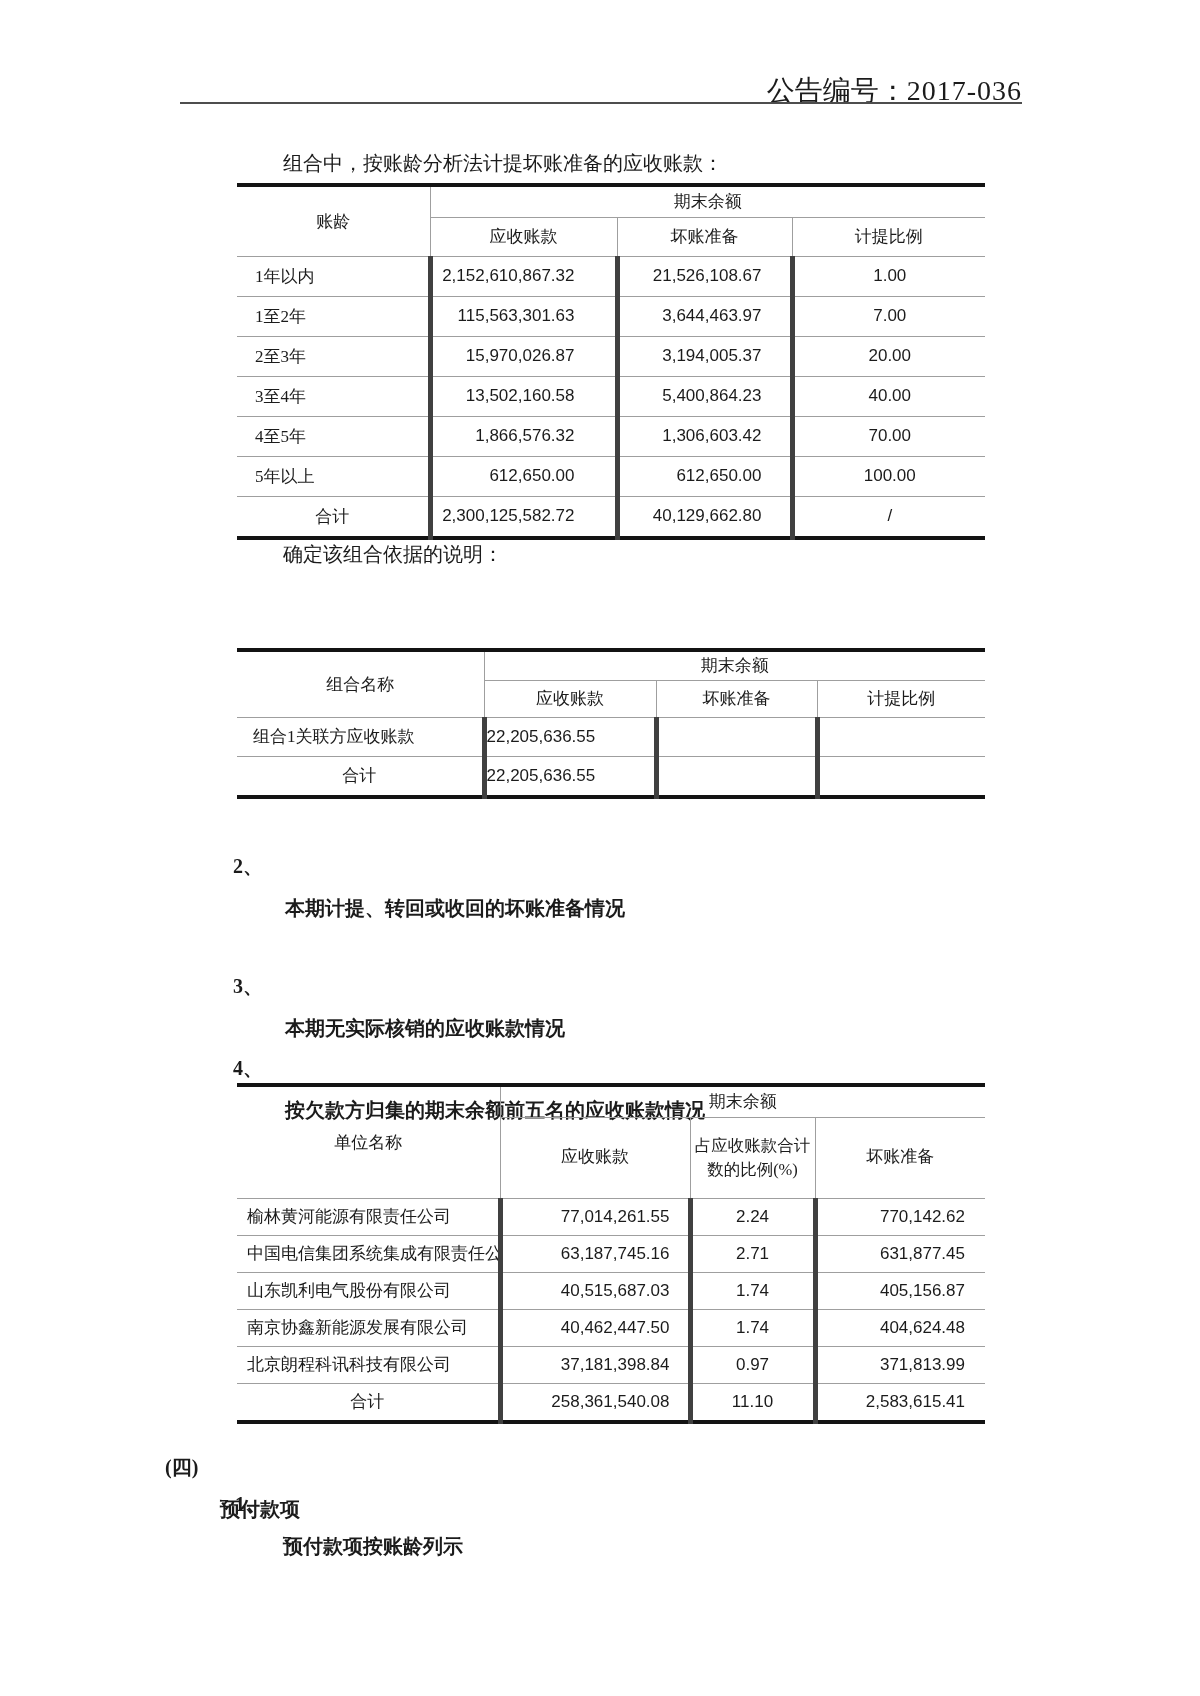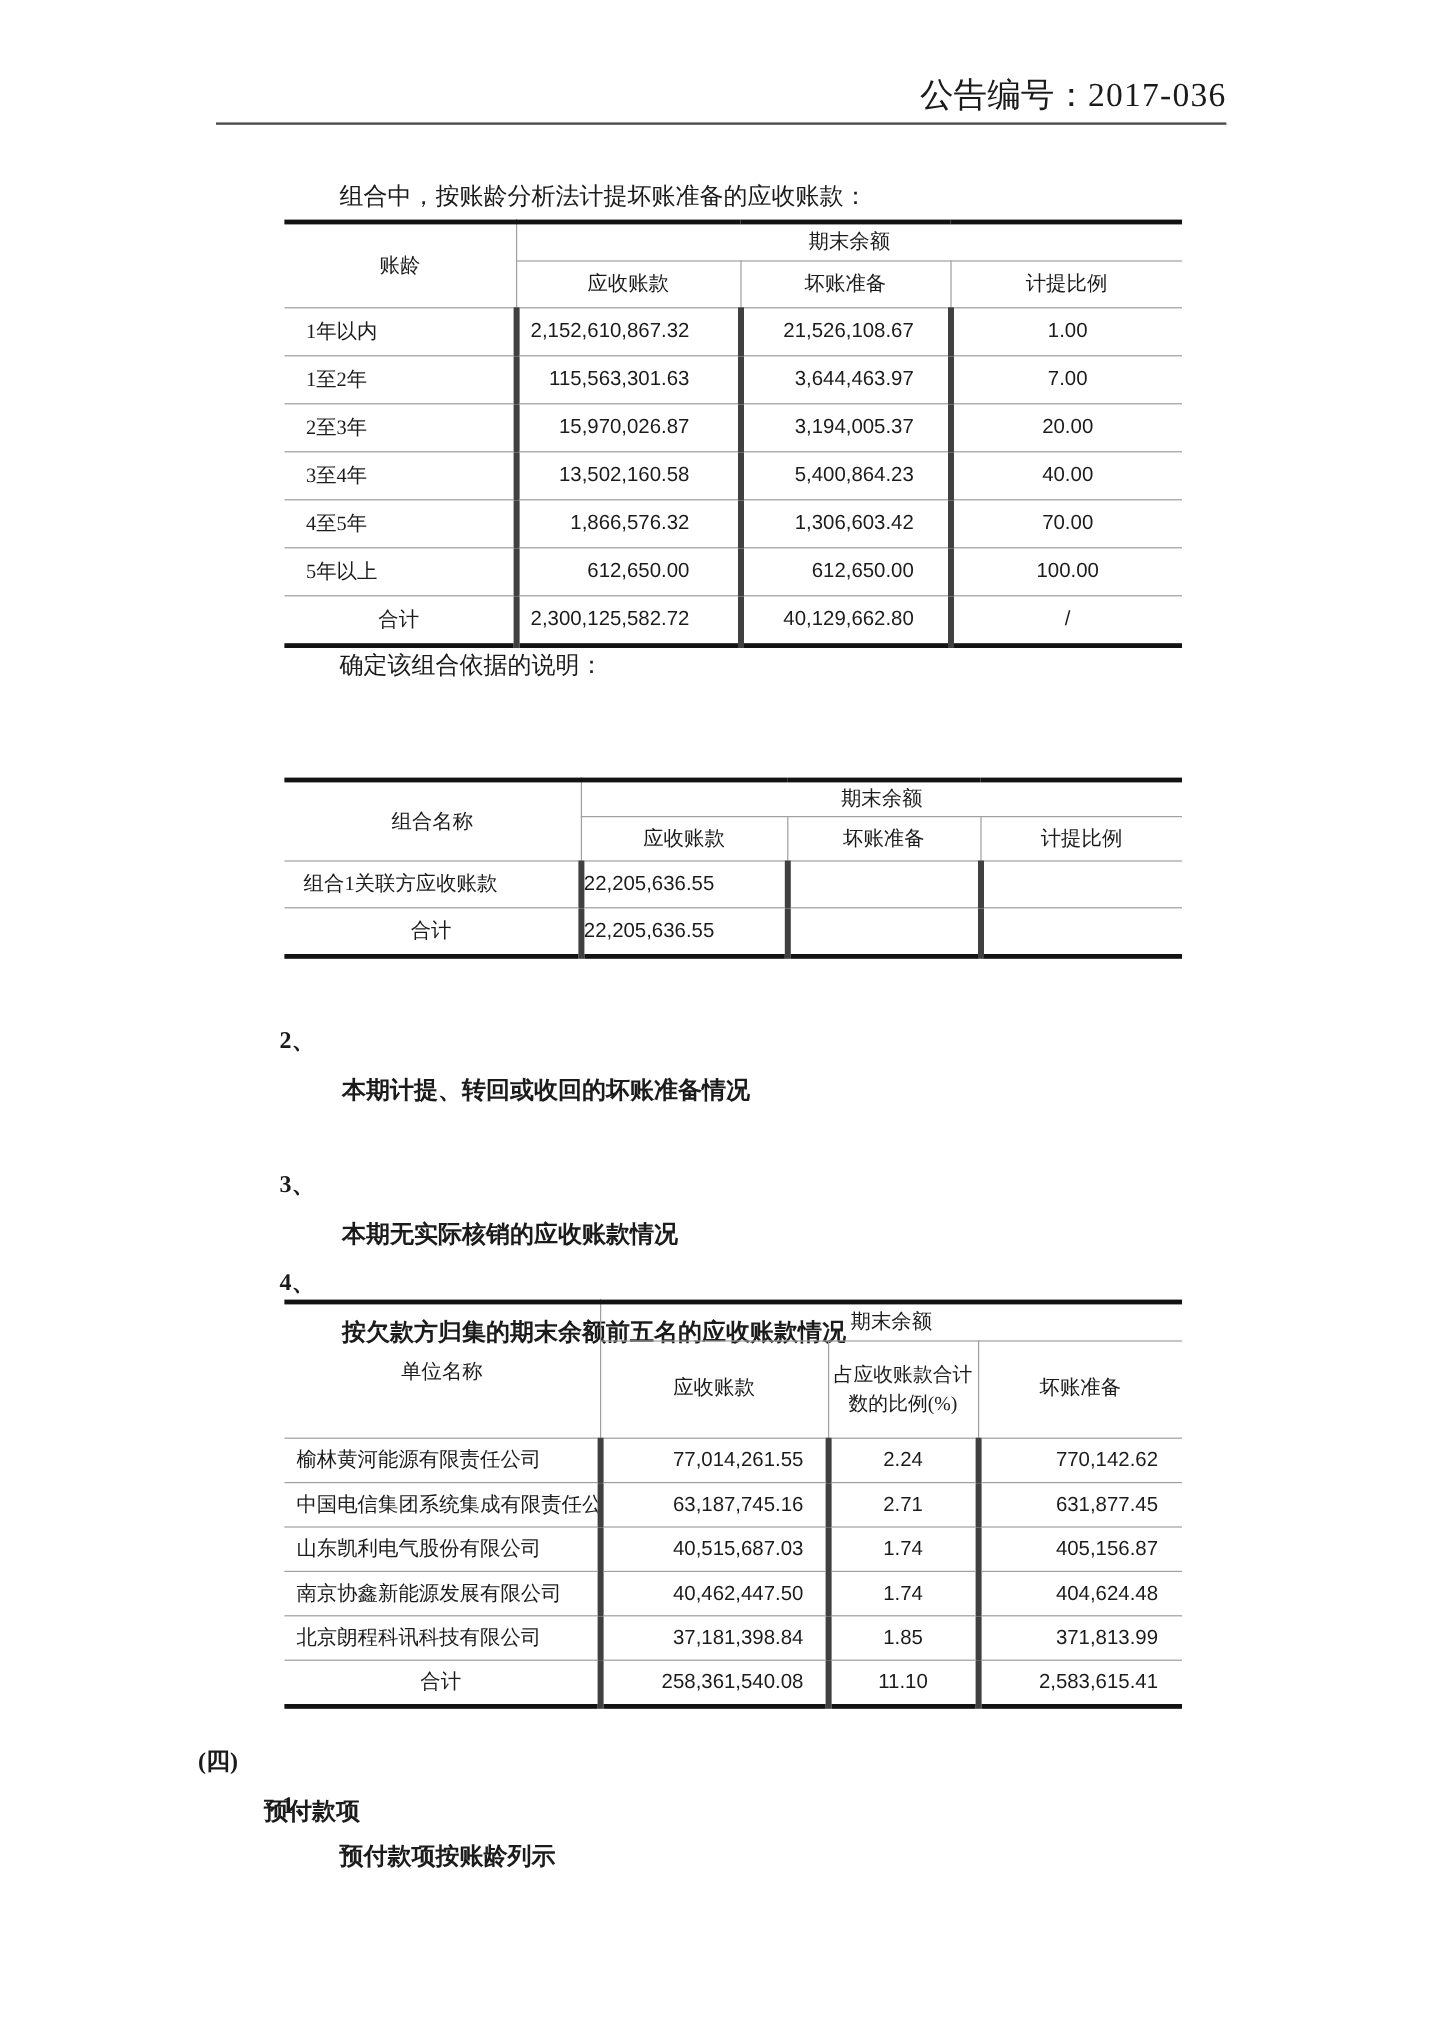--- a/index.html
+++ b/index.html
@@ -5,21 +5,21 @@
   html,body{margin:0;padding:0;background:#e8e8e8;}
   .page{
     position:relative;width:1200px;height:1696px;margin:0 auto;
     background:#ffffff;color:#1b1b1b;
     font-family:"Liberation Serif","DejaVu Serif",serif;
     overflow:hidden;
   }
   .num{font-family:"Liberation Sans","DejaVu Sans",sans-serif;}
 
   
-  .doc-header{position:absolute;top:60px;right:178px;font-size:28px;white-space:nowrap;text-align:right;}
+  .doc-header{position:absolute;top:72px;right:178px;font-size:28px;white-space:nowrap;text-align:right;}
   .doc-header .doc-no{font-family:"Liberation Serif","DejaVu Serif",serif;letter-spacing:1px;}
   .header-rule{position:absolute;top:102px;left:180px;width:842px;height:2px;background:#4d4d4d;}
 
   
   .tbl-title{position:absolute;left:283px;font-size:20px;}
   .plain{position:absolute;left:283px;font-size:20px;}
   .sec{position:absolute;left:0;top:0;width:1200px;font-size:20px;font-weight:bold;}
   .sec .sec-no{position:absolute;left:233px;white-space:nowrap;}
   .sec .sec-title{position:absolute;left:285px;white-space:nowrap;margin-top:42px;}
 
@@ -240,21 +240,21 @@
       </tr>
       <tr>
         <td class="cell-label">南京协鑫新能源发展有限公司</td>
         <td class="cell-num num col-recv">40,462,447.50</td>
         <td class="cell-mid num">1.74</td>
         <td class="cell-num num col-prov">404,624.48</td>
       </tr>
       <tr>
         <td class="cell-label">北京朗程科讯科技有限公司</td>
         <td class="cell-num num col-recv">37,181,398.84</td>
-        <td class="cell-mid num">1.85</td>
+        <td class="cell-mid num">0.97</td>
         <td class="cell-num num col-prov">371,813.99</td>
       </tr>
       <tr>
         <td class="cell-mid">合计</td>
         <td class="cell-num num col-recv">258,361,540.08</td>
         <td class="cell-mid num">11.10</td>
         <td class="cell-num num col-prov">2,583,615.41</td>
       </tr>
     </tbody>
   </table>

